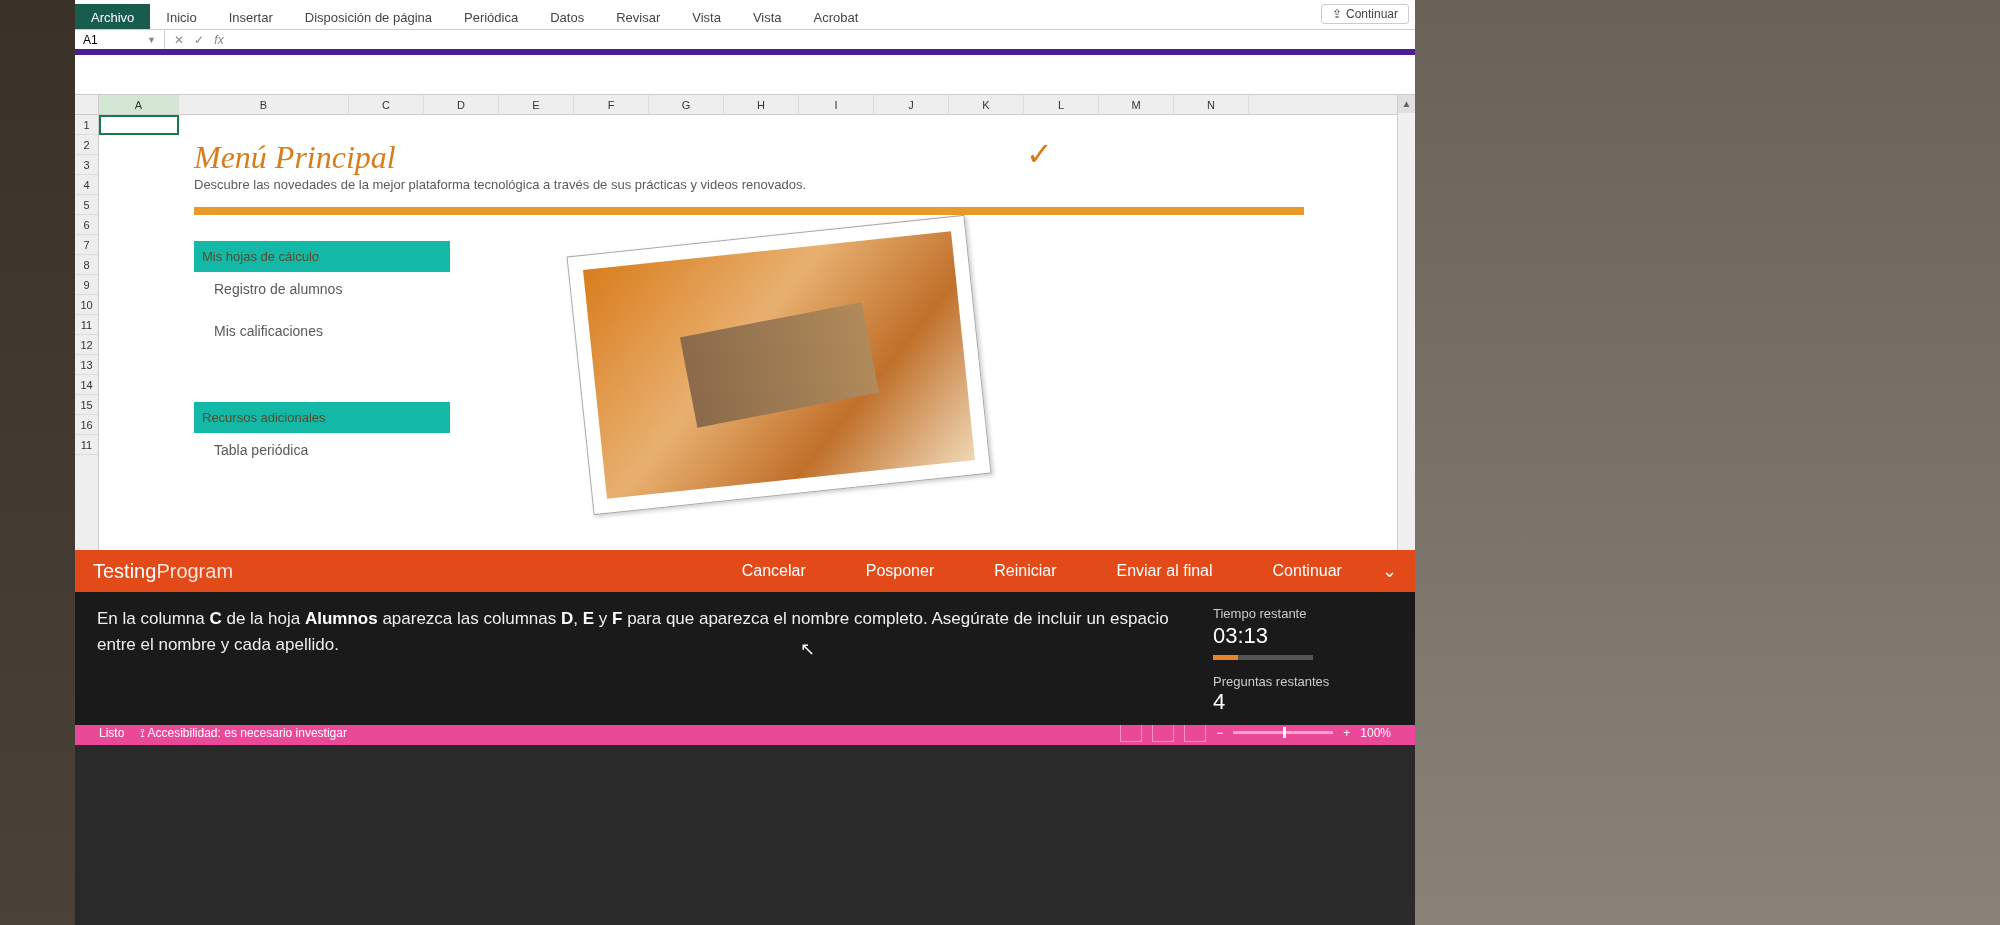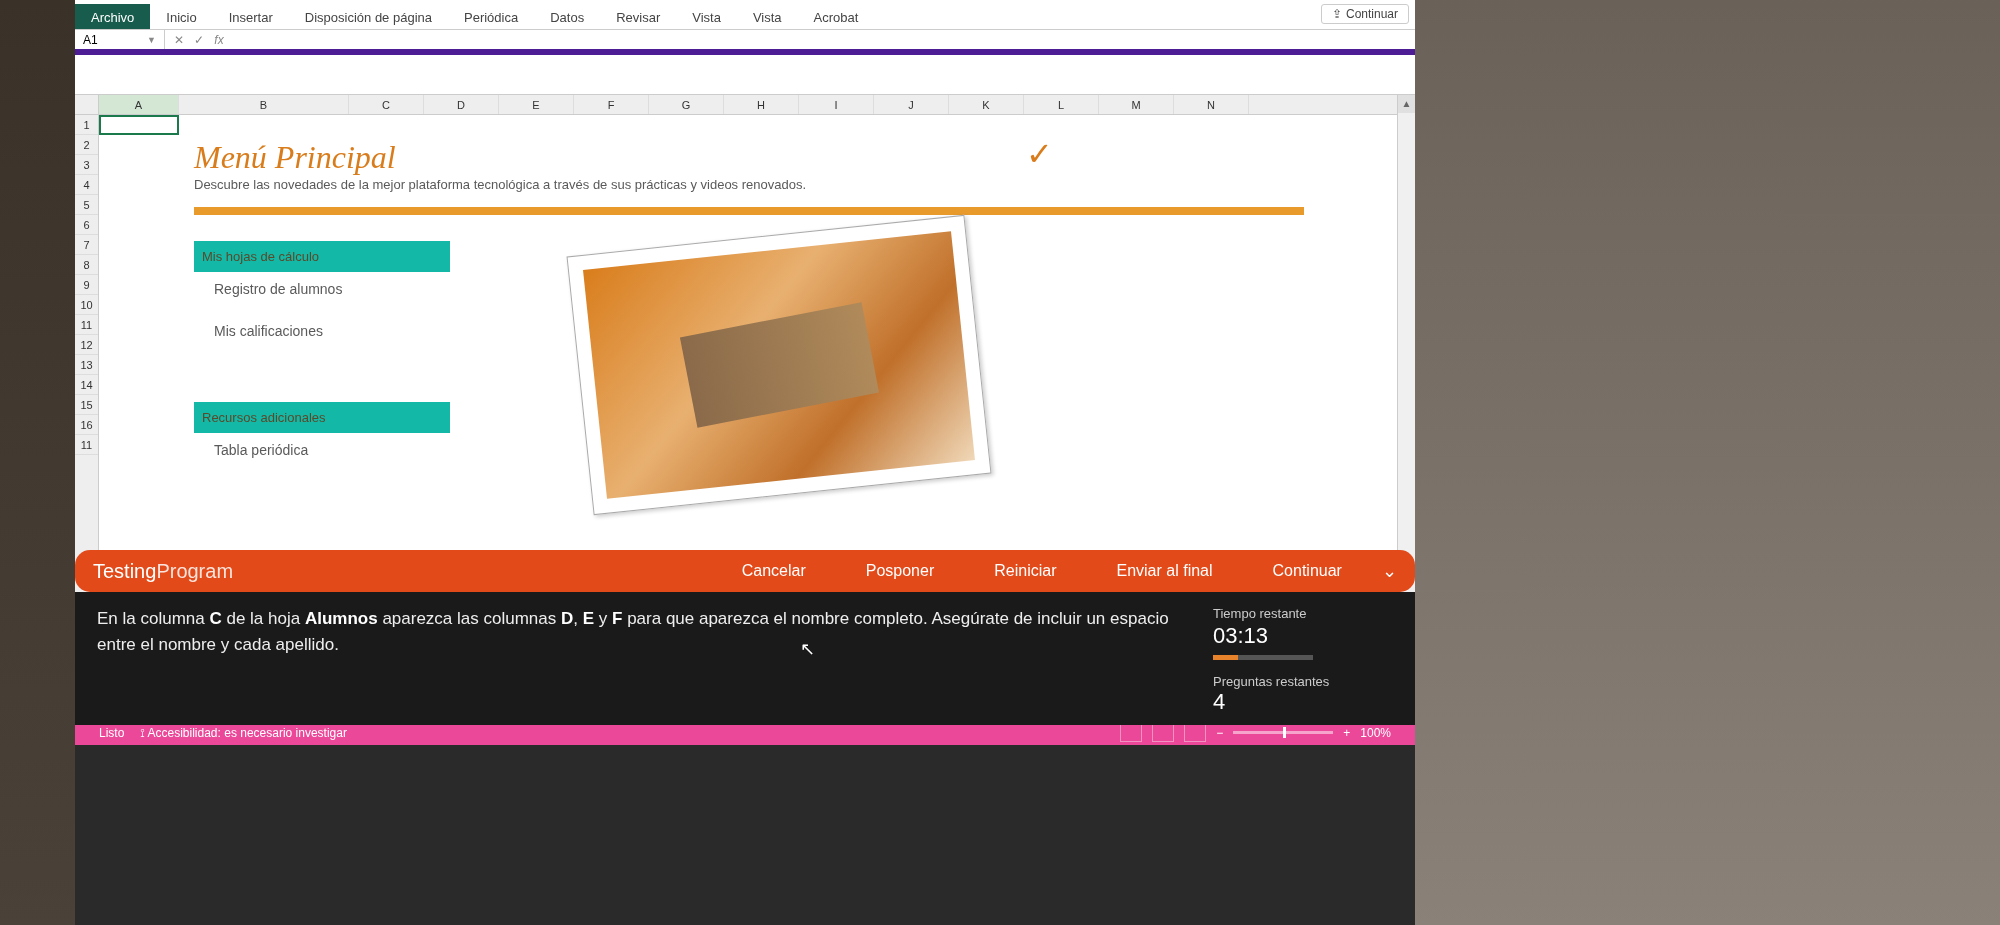--- a/index.html
+++ b/index.html
@@ -76,21 +76,21 @@
 
   
   .status-bar { height: 25px; background: #ec4899; color: #fff; display: flex; align-items: center; font-size: 12px; padding: 0 24px; justify-content: space-between; }
   .status-left { display: flex; gap: 16px; align-items: center; }
   .status-right { display: flex; gap: 10px; align-items: center; }
   .view-btn { width: 22px; height: 18px; border: 1px solid rgba(255,255,255,0.4); display:inline-block; cursor:pointer; }
   .zoom-slider { width: 100px; height: 3px; background: rgba(255,255,255,0.5); position: relative; }
   .zoom-slider::after { content:""; position:absolute; left:50%; top:-4px; width:3px; height:11px; background:#fff;}
 
   
-  .tp-bar { position: absolute; left: 75px; top: 550px; width: 1340px; height: 42px; background: #e24a1a; display: flex; align-items: center; color: #fff; font-size: 16px; padding: 0 18px; border-radius: 15px; }
+  .tp-bar { position: absolute; left: 75px; top: 550px; width: 1340px; height: 42px; background: #e24a1a; display: flex; align-items: center; color: #fff; font-size: 16px; padding: 0 18px; }
   .tp-logo { font-size: 20px; }
   .tp-logo .thin { font-weight: 300; opacity: 0.85; }
   .tp-actions { flex: 1; display: flex; justify-content: flex-end; gap: 60px; padding-right: 40px; }
   .tp-action { cursor: pointer; }
   .tp-chevron { font-size: 18px; cursor: pointer; }
 
   
   .tp-body { position: absolute; left: 75px; top: 592px; width: 1340px; height: 133px; background: #1a1a1a; color: #eee; padding: 14px 22px; font-size: 17px; display: flex; }
   .tp-instr { flex: 1; line-height: 1.5; padding-right: 40px; }
   .tp-instr b { color: #fff; }

